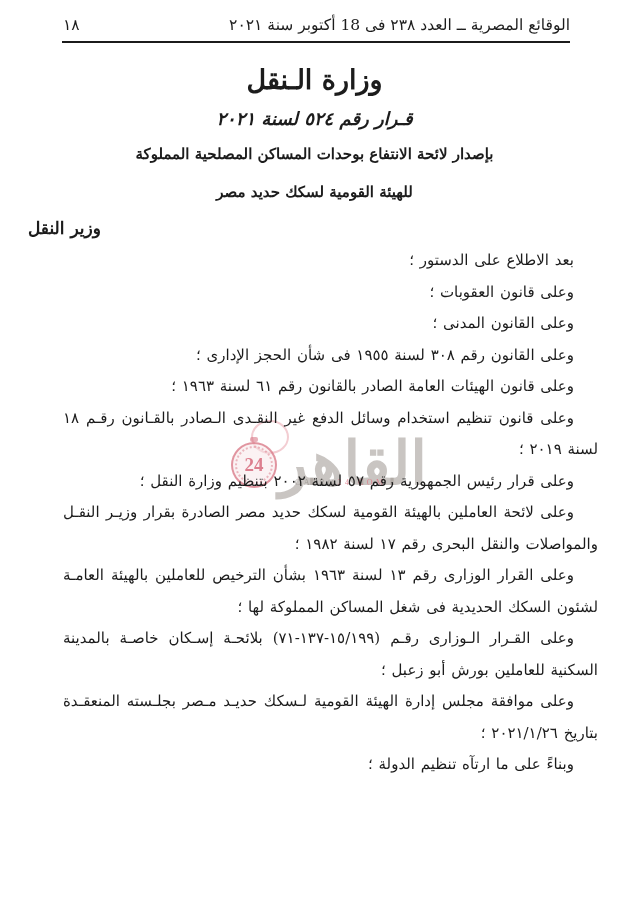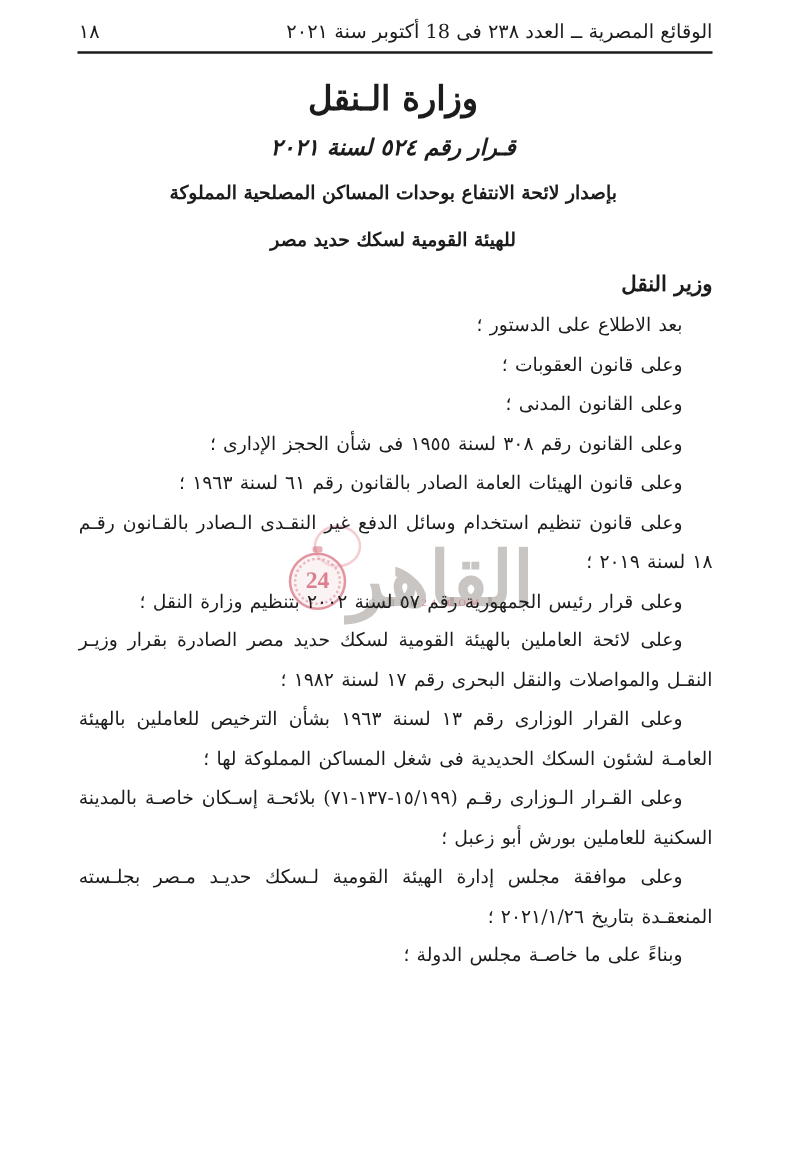--- a/index.html
+++ b/index.html
@@ -49,30 +49,30 @@
   .subject {
     margin: 8px 0 0 0;
     text-align: center;
     font-size: 15px;
     font-weight: 800;
     line-height: 30px;
   }
   .section-heading {
     margin: 9px 0 0 0;
     padding: 0 59px 0 28px;
-    text-align: right;
+    text-align: left;
     font-size: 17px;
     font-weight: 800;
     line-height: 24px;
   }
 
   
   .body-text {
     margin-top: 5px;
-    padding: 0 59px 0 63px;
+    padding: 0 31px 0 63px;
     font-size: 15px;
   }
   .body-text p {
     margin: 0;
     line-height: 31.5px;
     text-align: justify;
     text-align-last: right;
     text-indent: 24px;
     word-spacing: 1px;
   }
@@ -192,17 +192,17 @@
       <p>وعلى قانون العقوبات ؛</p>
       <p>وعلى القانون المدنى ؛</p>
       <p>وعلى القانون رقم ٣٠٨ لسنة ١٩٥٥ فى شأن الحجز الإدارى ؛</p>
       <p>وعلى قانون الهيئات العامة الصادر بالقانون رقم ٦١ لسنة ١٩٦٣ ؛</p>
       <p>وعلى قانون تنظيم استخدام وسائل الدفع غير النقـدى الـصادر بالقـانون رقـم ١٨ لسنة ٢٠١٩ ؛</p>
       <p>وعلى قرار رئيس الجمهورية رقم ٥٧ لسنة ٢٠٠٢ بتنظيم وزارة النقل ؛</p>
       <p>وعلى لائحة العاملين بالهيئة القومية لسكك حديد مصر الصادرة بقرار وزيـر النقـل والمواصلات والنقل البحرى رقم ١٧ لسنة ١٩٨٢ ؛</p>
       <p>وعلى القرار الوزارى رقم ١٣ لسنة ١٩٦٣ بشأن الترخيص للعاملين بالهيئة العامـة لشئون السكك الحديدية فى شغل المساكن المملوكة لها ؛</p>
       <p>وعلى القـرار الـوزارى رقـم (١٥/١٩٩-١٣٧-٧١) بلائحـة إسـكان خاصـة بالمدينة السكنية للعاملين بورش أبو زعبل ؛</p>
       <p>وعلى موافقة مجلس إدارة الهيئة القومية لـسكك حديـد مـصر بجلـسته المنعقـدة بتاريخ ٢٠٢١/١/٢٦ ؛</p>
-      <p>وبناءً على ما خاصـة مجلس الدولة ؛</p>
+      <p>وبناءً على ما ارتآه تنظيم الدولة ؛</p>
     </div>
 
   </div>
 </div>
 
 </body></html>

